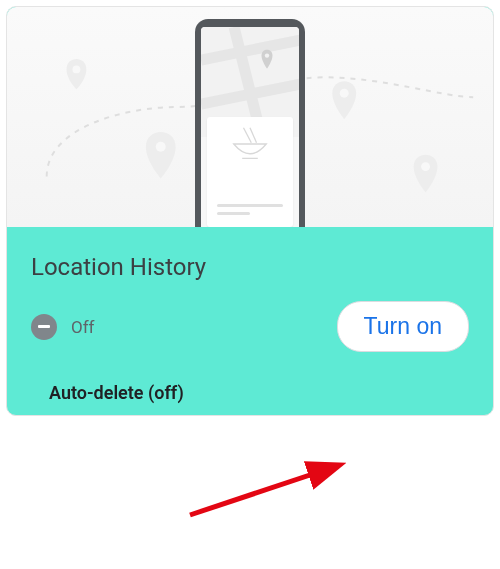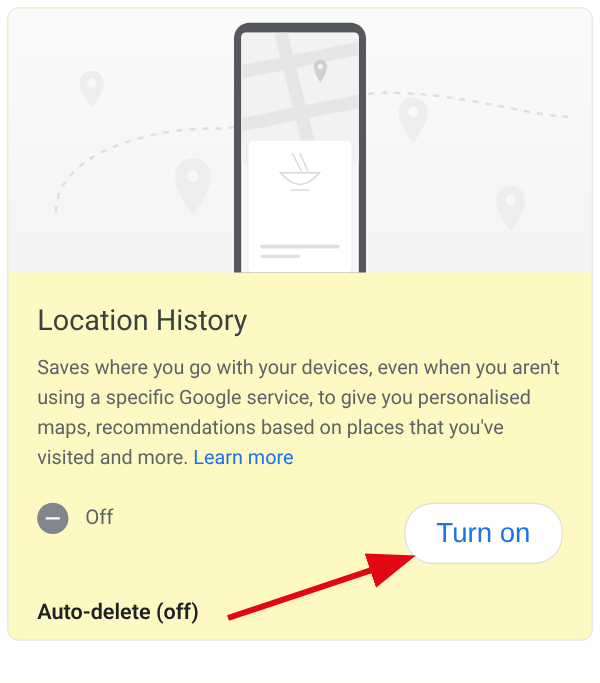--- a/index.html
+++ b/index.html
@@ -9,21 +9,21 @@
       background: #fff;
       width: 500px;
       height: 569px;
       box-sizing: border-box;
     }
     .card {
       margin: 6px;
       border: 1px solid #e4e4e4;
       border-radius: 10px;
       overflow: hidden;
-      background: #fef9c3;
+      background: #5eead4;
     }
     .hero {
       height: 220px;
       background: linear-gradient(to bottom, #fafafa 0%, #f4f4f4 100%);
       position: relative;
       display: flex;
       justify-content: center;
       align-items: flex-end;
     }
     .hero svg.bg {
@@ -95,21 +95,21 @@
       color: #5f6368;
       margin: 0 0 18px 0;
     }
     .learn-more {
       color: #1a73e8;
       text-decoration: none;
       cursor: pointer;
     }
     .status-row {
       display: flex;
-      align-items: flex-start;
+      align-items: center;
       justify-content: space-between;
       padding: 6px 0 22px 0;
       position: relative;
     }
     .status-left {
       display: flex;
       align-items: center;
       gap: 14px;
     }
     .status-icon {
@@ -138,21 +138,21 @@
       font-size: 23px;
       font-weight: 500;
       padding: 11px 26px;
       border-radius: 24px;
       cursor: pointer;
     }
     .section-title {
       font-size: 18px;
       font-weight: 600;
       color: #202124;
-      margin: 8px 0 0 0;
+      margin: 8px 0 0 18px;
     }
     .arrow-overlay {
       position: absolute;
       left: 0;
       top: 0;
       width: 500px;
       height: 569px;
       pointer-events: none;
       z-index: 10;
     }
@@ -195,21 +195,20 @@
             <div class="line"></div>
             <div class="line short"></div>
           </div>
         </div>
       </div>
     </div>
   </div>
 
   <div class="content">
     <h2 class="title">Location History</h2>
-    <p class="description"><span>Saves where you go with your devices, even when you aren't using a specific Google service, to give you personalised maps, recommendations based on places that you've visited and more. </span><a class="learn-more">Learn more</a></p>
 
     <div class="status-row">
       <div class="status-left">
         <div class="status-icon">
           <div class="bar"></div>
         </div>
         <span class="status-label">Off</span>
       </div>
       <button class="turn-on-btn">Turn on</button>
     </div>

